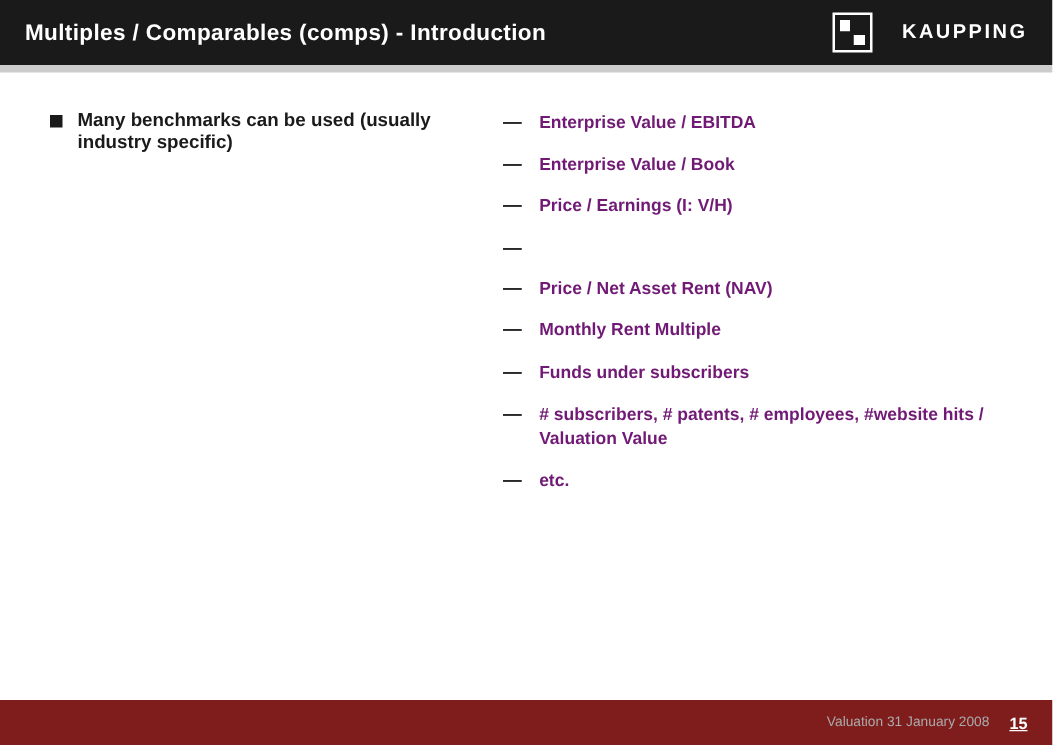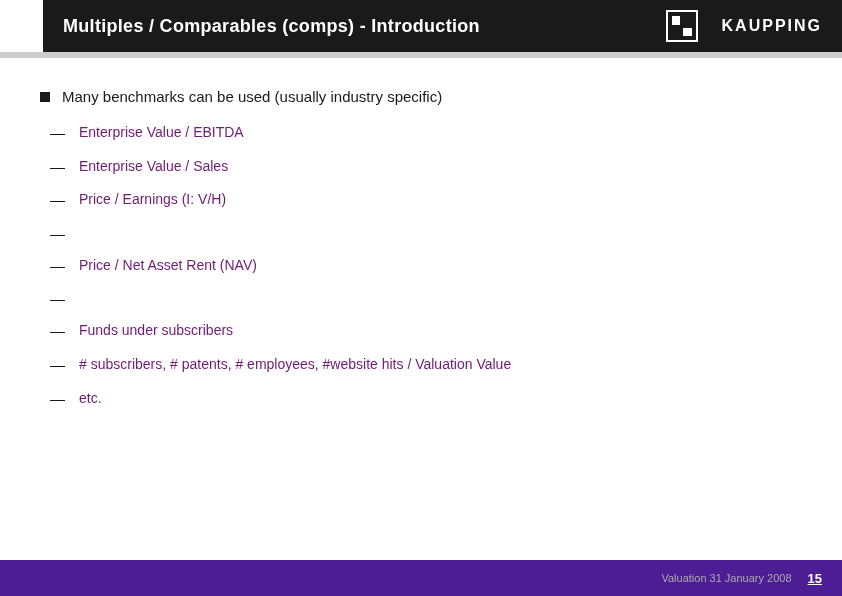--- a/index.html
+++ b/index.html
@@ -21,21 +21,20 @@
     }
 
     
     .header {
       background: #1a1a1a;
       height: 52px;
       display: flex;
       align-items: center;
       padding: 0 20px;
       flex-shrink: 0;
-      margin-left: 43px;
     }
 
     .header-title {
       color: #ffffff;
       font-size: 18px;
       font-weight: bold;
       letter-spacing: 0.3px;
     }
 
     .header-logo {
@@ -77,21 +76,22 @@
       height: 6px;
       background: #cccccc;
       flex-shrink: 0;
     }
 
     
     .content {
       flex: 1;
       padding: 30px 40px 20px 40px;
       display: flex;
-      flex-direction: column;
+      flex-direction: row;
+      font-weight: bold;
     }
 
     .bullet-main {
       display: flex;
       align-items: flex-start;
       gap: 12px;
       margin-bottom: 18px;
     }
 
     .bullet-square {
@@ -129,21 +129,21 @@
 
     .sub-item-text {
       font-size: 14px;
       color: #701a75;
       line-height: 1.4;
     }
 
     
     .footer {
       height: 36px;
-      background: #4c1d95;
+      background: #7f1d1d;
       display: flex;
       align-items: center;
       justify-content: flex-end;
       padding: 0 20px;
       gap: 16px;
       flex-shrink: 0;
     }
 
     .footer-text {
       color: #aaaaaa;
@@ -187,39 +187,40 @@
 
     <div class="sub-items">
 
       <div class="sub-item">
         <span class="dash">—</span>
         <span class="sub-item-text">Enterprise Value / EBITDA</span>
       </div>
 
       <div class="sub-item">
         <span class="dash">—</span>
-        <span class="sub-item-text">Enterprise Value / Sales</span>
+        <span class="sub-item-text">Enterprise Value / Book</span>
       </div>
 
       <div class="sub-item">
         <span class="dash">—</span>
         <span class="sub-item-text">Price / Earnings (I: V/H)</span>
       </div>
 
       <div class="sub-item">
         <span class="dash">—</span>
       </div>
 
       <div class="sub-item">
         <span class="dash">—</span>
         <span class="sub-item-text">Price / Net Asset Rent (NAV)</span>
       </div>
 
       <div class="sub-item">
         <span class="dash">—</span>
+        <span class="sub-item-text">Monthly Rent Multiple</span>
       </div>
 
       <div class="sub-item">
         <span class="dash">—</span>
         <span class="sub-item-text">Funds under subscribers</span>
       </div>
 
       <div class="sub-item">
         <span class="dash">—</span>
         <span class="sub-item-text"># subscribers, # patents, # employees, #website hits / Valuation Value</span>

